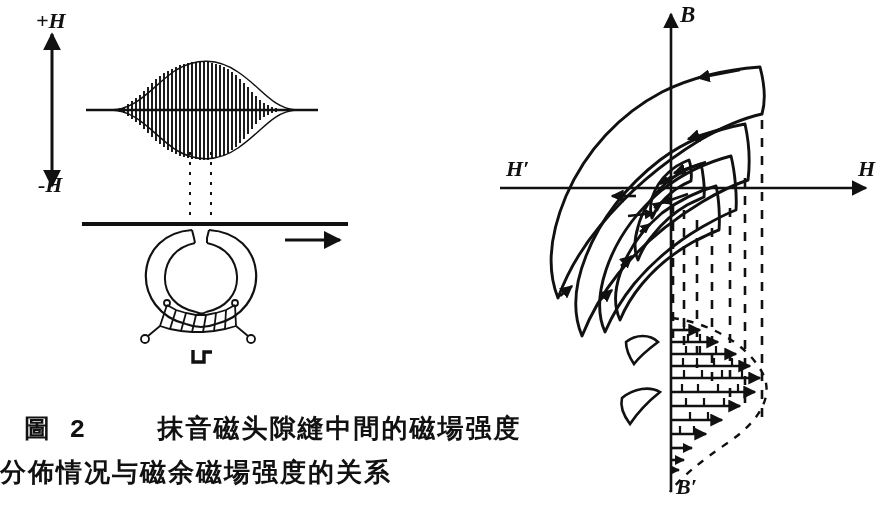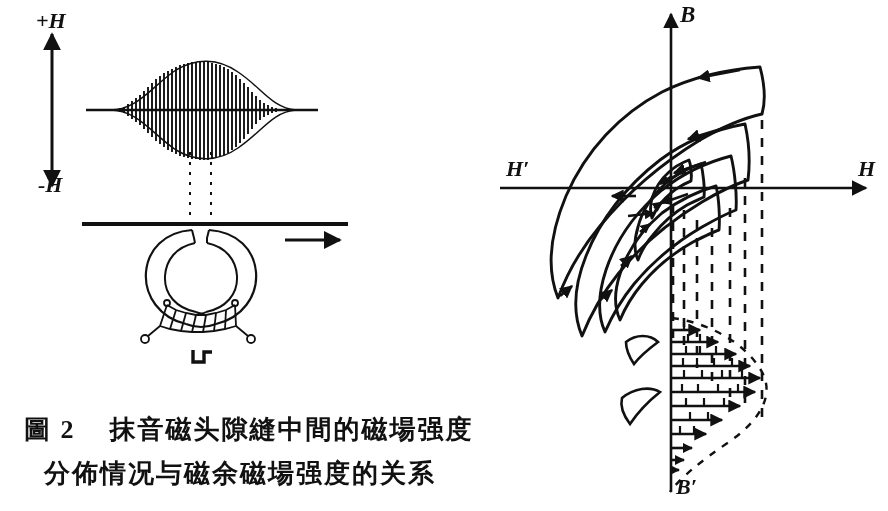--- a/index.html
+++ b/index.html
@@ -12,33 +12,32 @@
     position:relative;
   }
   #figure-root{
     position:absolute;left:0;top:0;width:888px;height:511px;
   }
   svg.fig{display:block;position:absolute;left:0;top:0;}
   .ink{stroke:#111111;fill:none;}
   .caption{
     position:absolute;
     left:0;top:408px;width:470px;
-    font-family:Liberation Serif, serif;
+    font-family:Liberation Mono, monospace;
     color:#111111;
     font-weight:700;
     letter-spacing:2px;
   }
   .caption-line1{
     font-size:26px;line-height:44px;
     padding-left:24px;
     white-space:pre;
   }
   .caption-line2{
     font-size:26px;line-height:44px;
-    padding-left:44px;
     white-space:pre;
   }
   .axlabel{
     position:absolute;
     font-family:"Liberation Serif", serif;
     font-style:italic;font-weight:700;
     color:#111111;
     font-size:21px;
     white-space:nowrap;
   }

